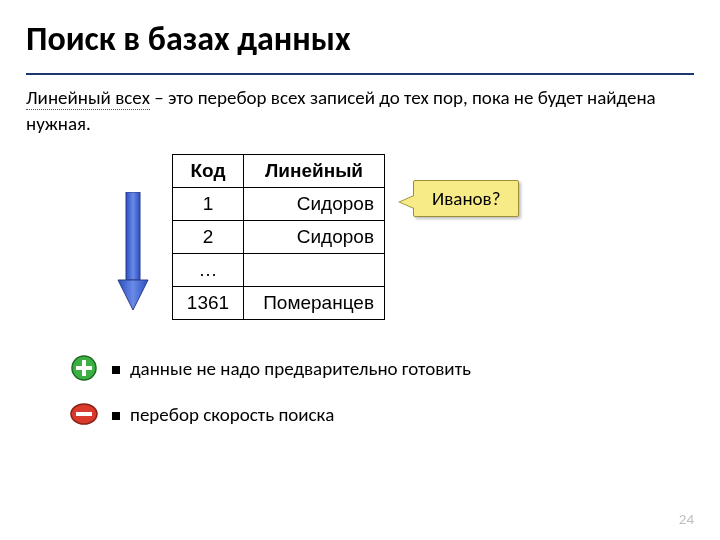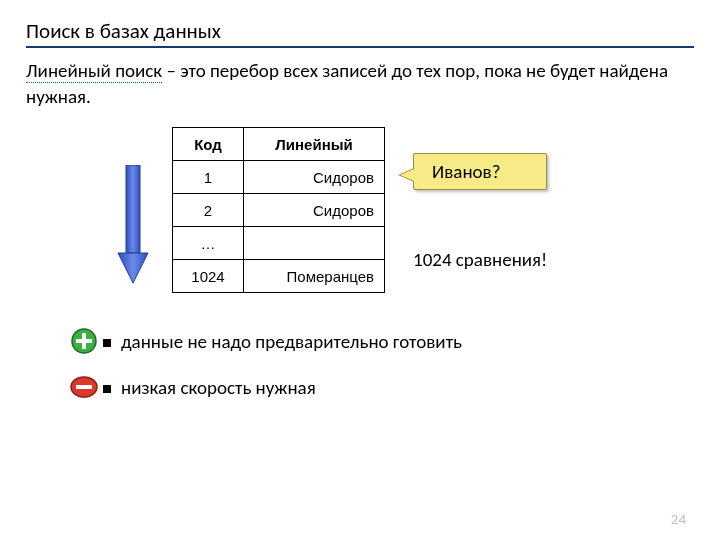--- a/index.html
+++ b/index.html
@@ -9,25 +9,25 @@
     background: #fff;
     width: 720px;
     height: 540px;
     position: relative;
     color: #000;
   }
   .slide {
     padding: 18px 26px 0 26px;
   }
   .title {
-    font-size: 21px;
-    font-weight: 400;
+    font-size: 34px;
+    font-weight: 700;
     margin: 0 0 4px 0;
     border-bottom: 2px solid #1a3a6e;
-    padding-bottom: 2px;
+    padding-bottom: 14px;
   }
   .body-text {
     font-size: 19px;
     margin: 10px 0 18px 0;
     line-height: 1.35;
   }
   .underline-dot {
     border-bottom: 1px dotted #2a5aa0;
     color: #000;
   }
@@ -37,38 +37,37 @@
     gap: 20px;
     margin-left: 90px;
   }
   .arrow-col {
     width: 36px;
     padding-top: 38px;
   }
   .data-table {
     border-collapse: collapse;
     font-family: Arial, sans-serif;
-    font-size: 15px;
+    font-size: 19px;
   }
   .data-table th, .data-table td {
     border: 1.5px solid #000;
     padding: 3px 10px;
     min-width: 50px;
     height: 26px;
     vertical-align: middle;
   }
   .data-table th {
     font-weight: bold;
     text-align: center;
   }
   .data-table td.col-code { text-align: center; }
   .data-table td.col-name { text-align: right; min-width: 120px; }
   .side-col {
     display: flex;
-    flex-direction: column;
     gap: 58px;
     padding-top: 26px;
     padding-left: 8px;
   }
   .callout {
     position: relative;
     background: #f7eb88;
     border: 1px solid #9a8f3a;
     box-shadow: 2px 2px 3px rgba(0,0,0,0.25);
     padding: 6px 18px;
@@ -95,50 +94,50 @@
   .compare-text {
     font-size: 19px;
   }
   .bullet-list {
     margin-top: 34px;
     margin-left: 44px;
   }
   .bullet-row {
     display: flex;
     align-items: center;
-    gap: 5px;
+    gap: 14px;
     margin-bottom: 18px;
   }
   .icon-cell { width: 28px; height: 28px; }
   .bullet-square {
     width: 8px;
     height: 8px;
     background: #000;
     display: inline-block;
     margin-right: 10px;
     position: relative;
     top: -1px;
   }
   .bullet-text { font-size: 19px; }
   .page-num {
     position: absolute;
-    right: 34px;
+    right: 26px;
     bottom: 12px;
     font-size: 15px;
     color: #bfbfbf;
   }
 </style>
 </head>
 <body>
 
 <div class="slide">
   <h1 class="title">Поиск в базах данных</h1>
 
   <p class="body-text">
-    <span class="underline-dot">Линейный поиск</span><span> – это перебор всех записей до тех пор, пока не будет найдена нужная.</span>
+    <span class="underline-dot">Линейный всех</span><span> – это перебор всех записей до тех пор, пока не будет найдена нужная.</span>
   </p>
 
   <div class="content-row">
     <div class="arrow-col">
       <svg width="34" height="120" viewBox="0 0 34 120">
         <defs>
           <linearGradient id="g" x1="0" y1="0" x2="1" y2="0">
             <stop offset="0" stop-color="#2a4fbf"></stop>
             <stop offset="0.5" stop-color="#6a8ae8"></stop>
             <stop offset="1" stop-color="#2a4fbf"></stop>
@@ -161,31 +160,30 @@
       </tr>
       <tr>
         <td class="col-code">2</td>
         <td class="col-name">Сидоров</td>
       </tr>
       <tr>
         <td class="col-code">…</td>
         <td class="col-name"></td>
       </tr>
       <tr>
-        <td class="col-code">1024</td>
+        <td class="col-code">1361</td>
         <td class="col-name">Померанцев</td>
       </tr>
     </tbody>
       </table>
 
     <div class="side-col">
       <div class="callout">
         <span>Иванов?</span>
       </div>
-      <div class="compare-text">1024 сравнения!</div>
     </div>
   </div>
 
   <div class="bullet-list">
     <div class="bullet-row">
       <span class="icon-cell">
         <svg width="28" height="28" viewBox="0 0 28 28">
           <circle cx="14" cy="14" r="12" fill="#3cb043" stroke="#1e6b22" stroke-width="1.5"></circle>
           <rect x="12" y="6" width="4" height="16" fill="#fff"></rect>
           <rect x="6" y="12" width="16" height="4" fill="#fff"></rect>
@@ -196,19 +194,19 @@
       </span>
     </div>
     <div class="bullet-row">
       <span class="icon-cell">
         <svg width="28" height="28" viewBox="0 0 28 28">
           <ellipse cx="14" cy="14" rx="13" ry="10" fill="#d93a2b" stroke="#8a1f14" stroke-width="1.5"></ellipse>
           <rect x="6" y="12" width="16" height="4" fill="#fff"></rect>
         </svg>
       </span>
       <span class="bullet-text">
-        <span class="bullet-square"></span><span>низкая скорость нужная</span>
+        <span class="bullet-square"></span><span>перебор скорость поиска</span>
       </span>
     </div>
   </div>
 </div>
 
 <div class="page-num">24</div>
 
 </body></html>

